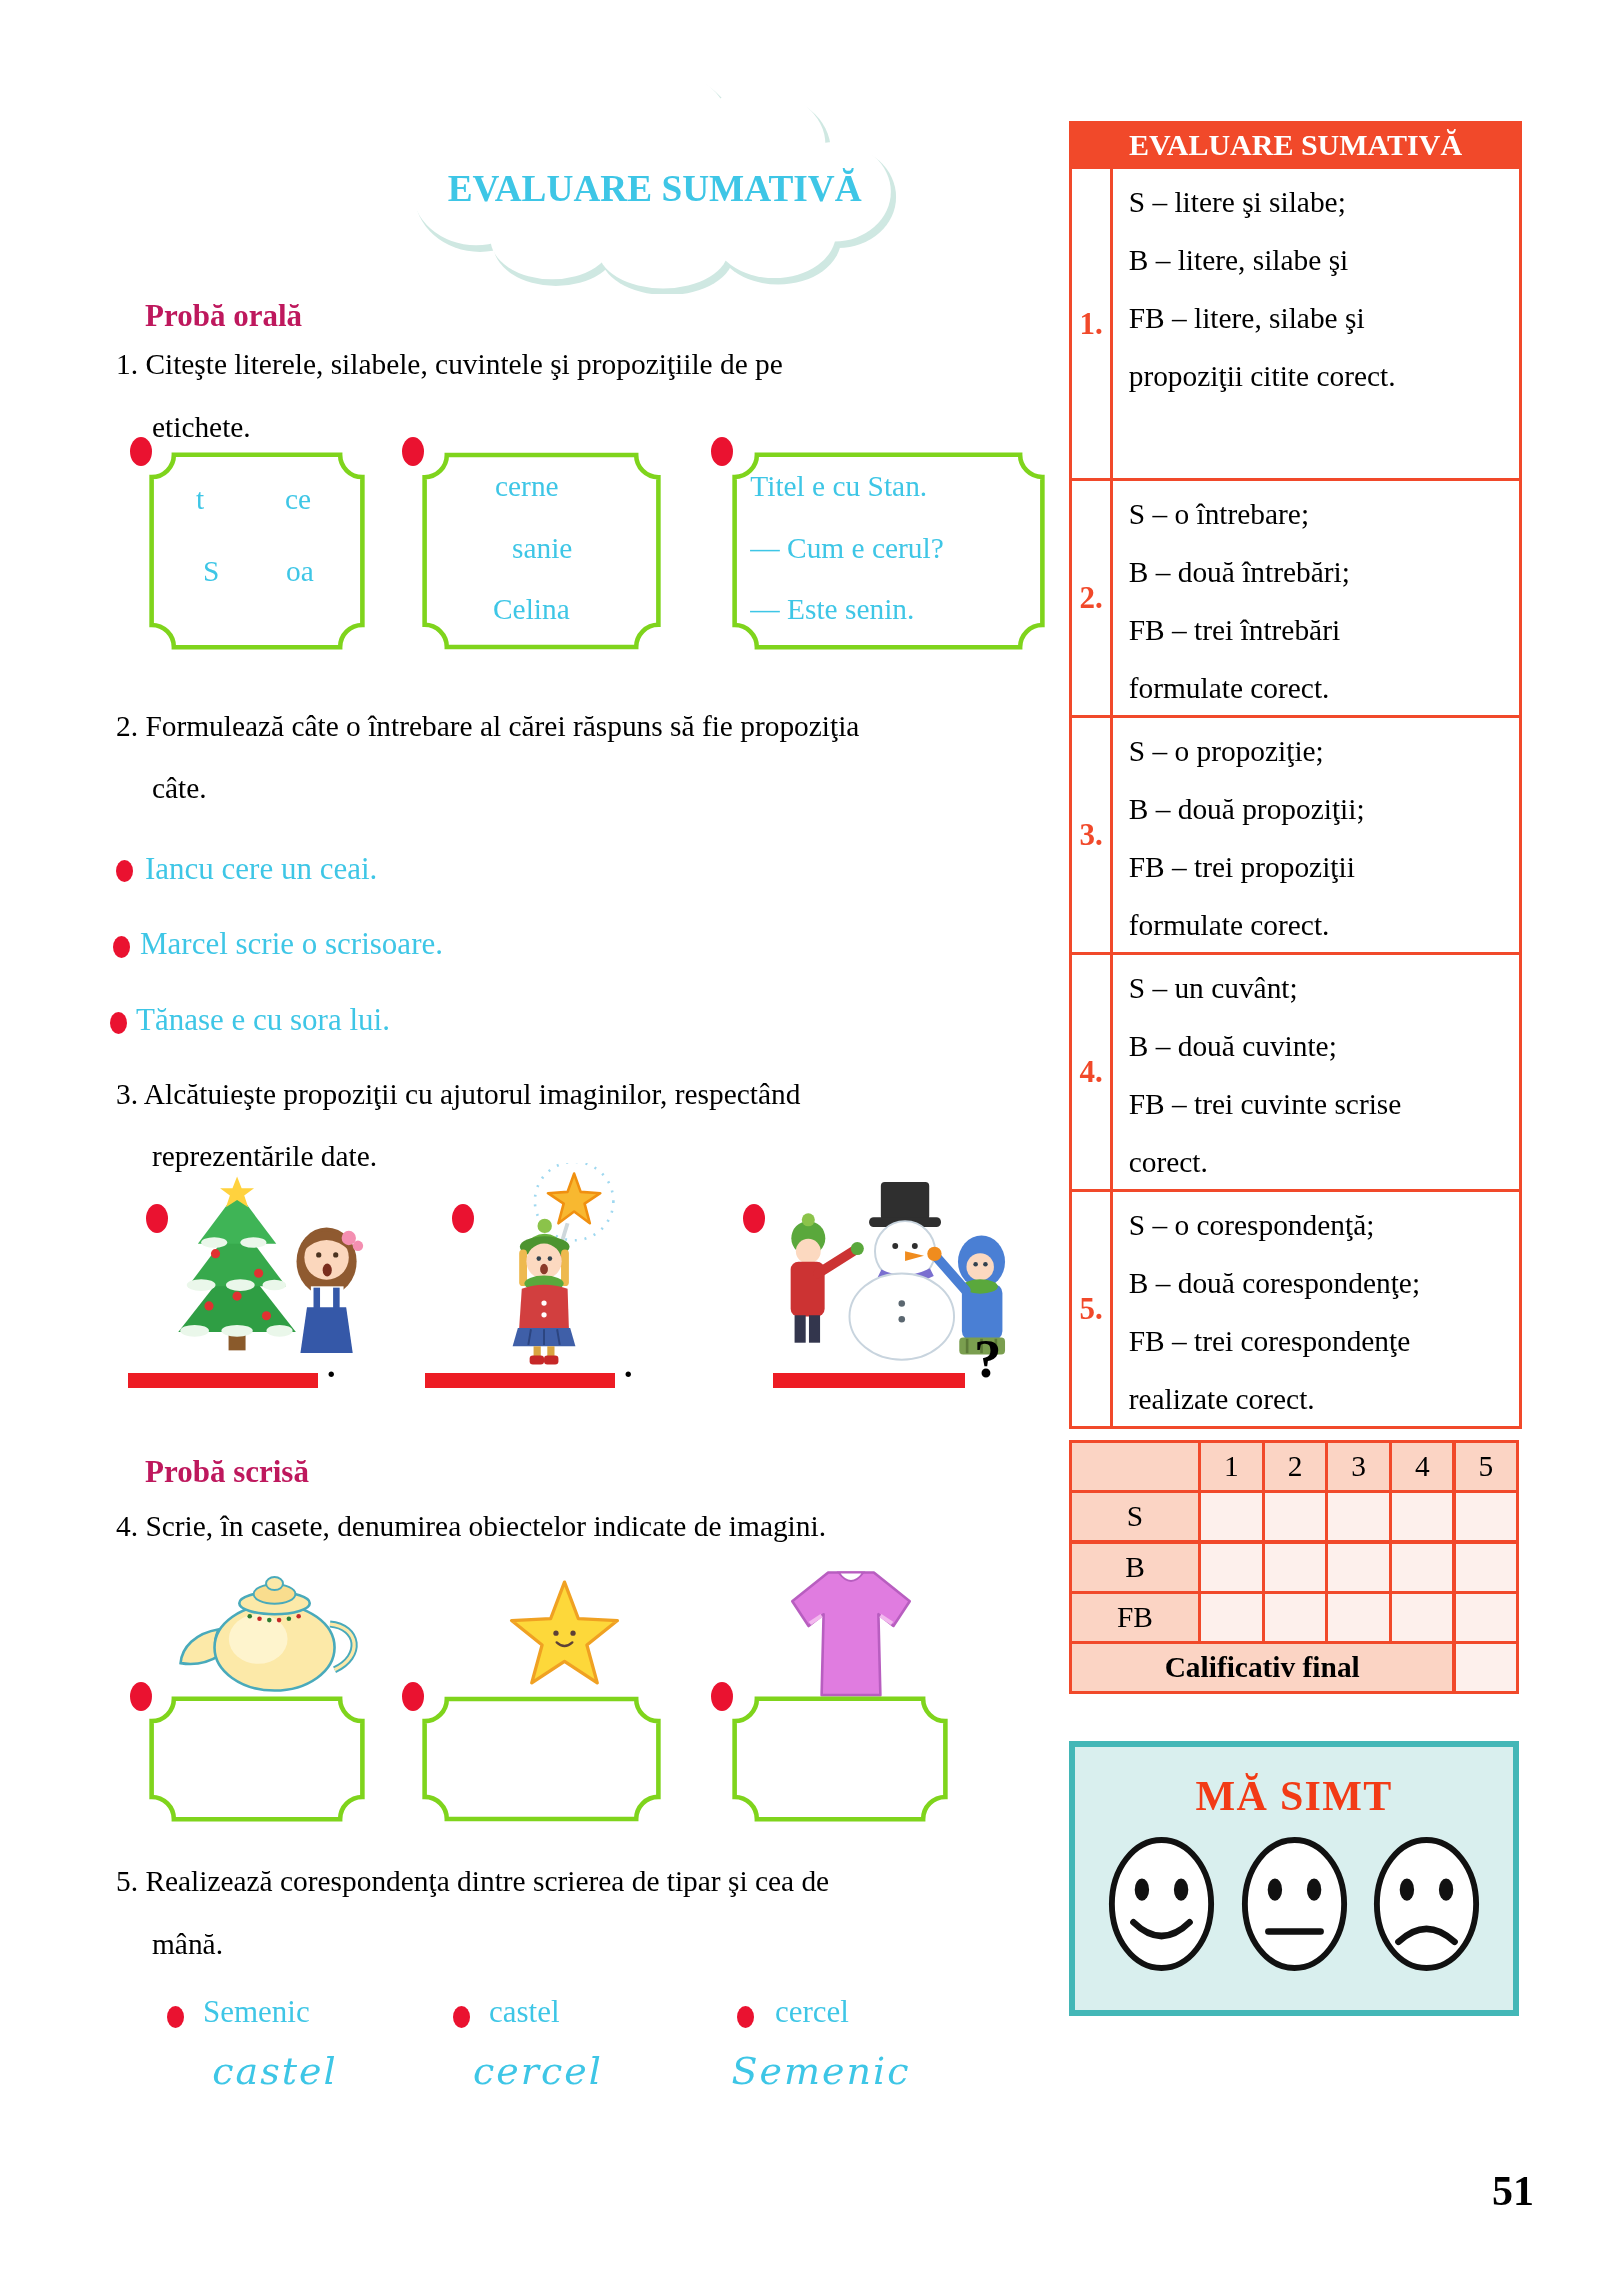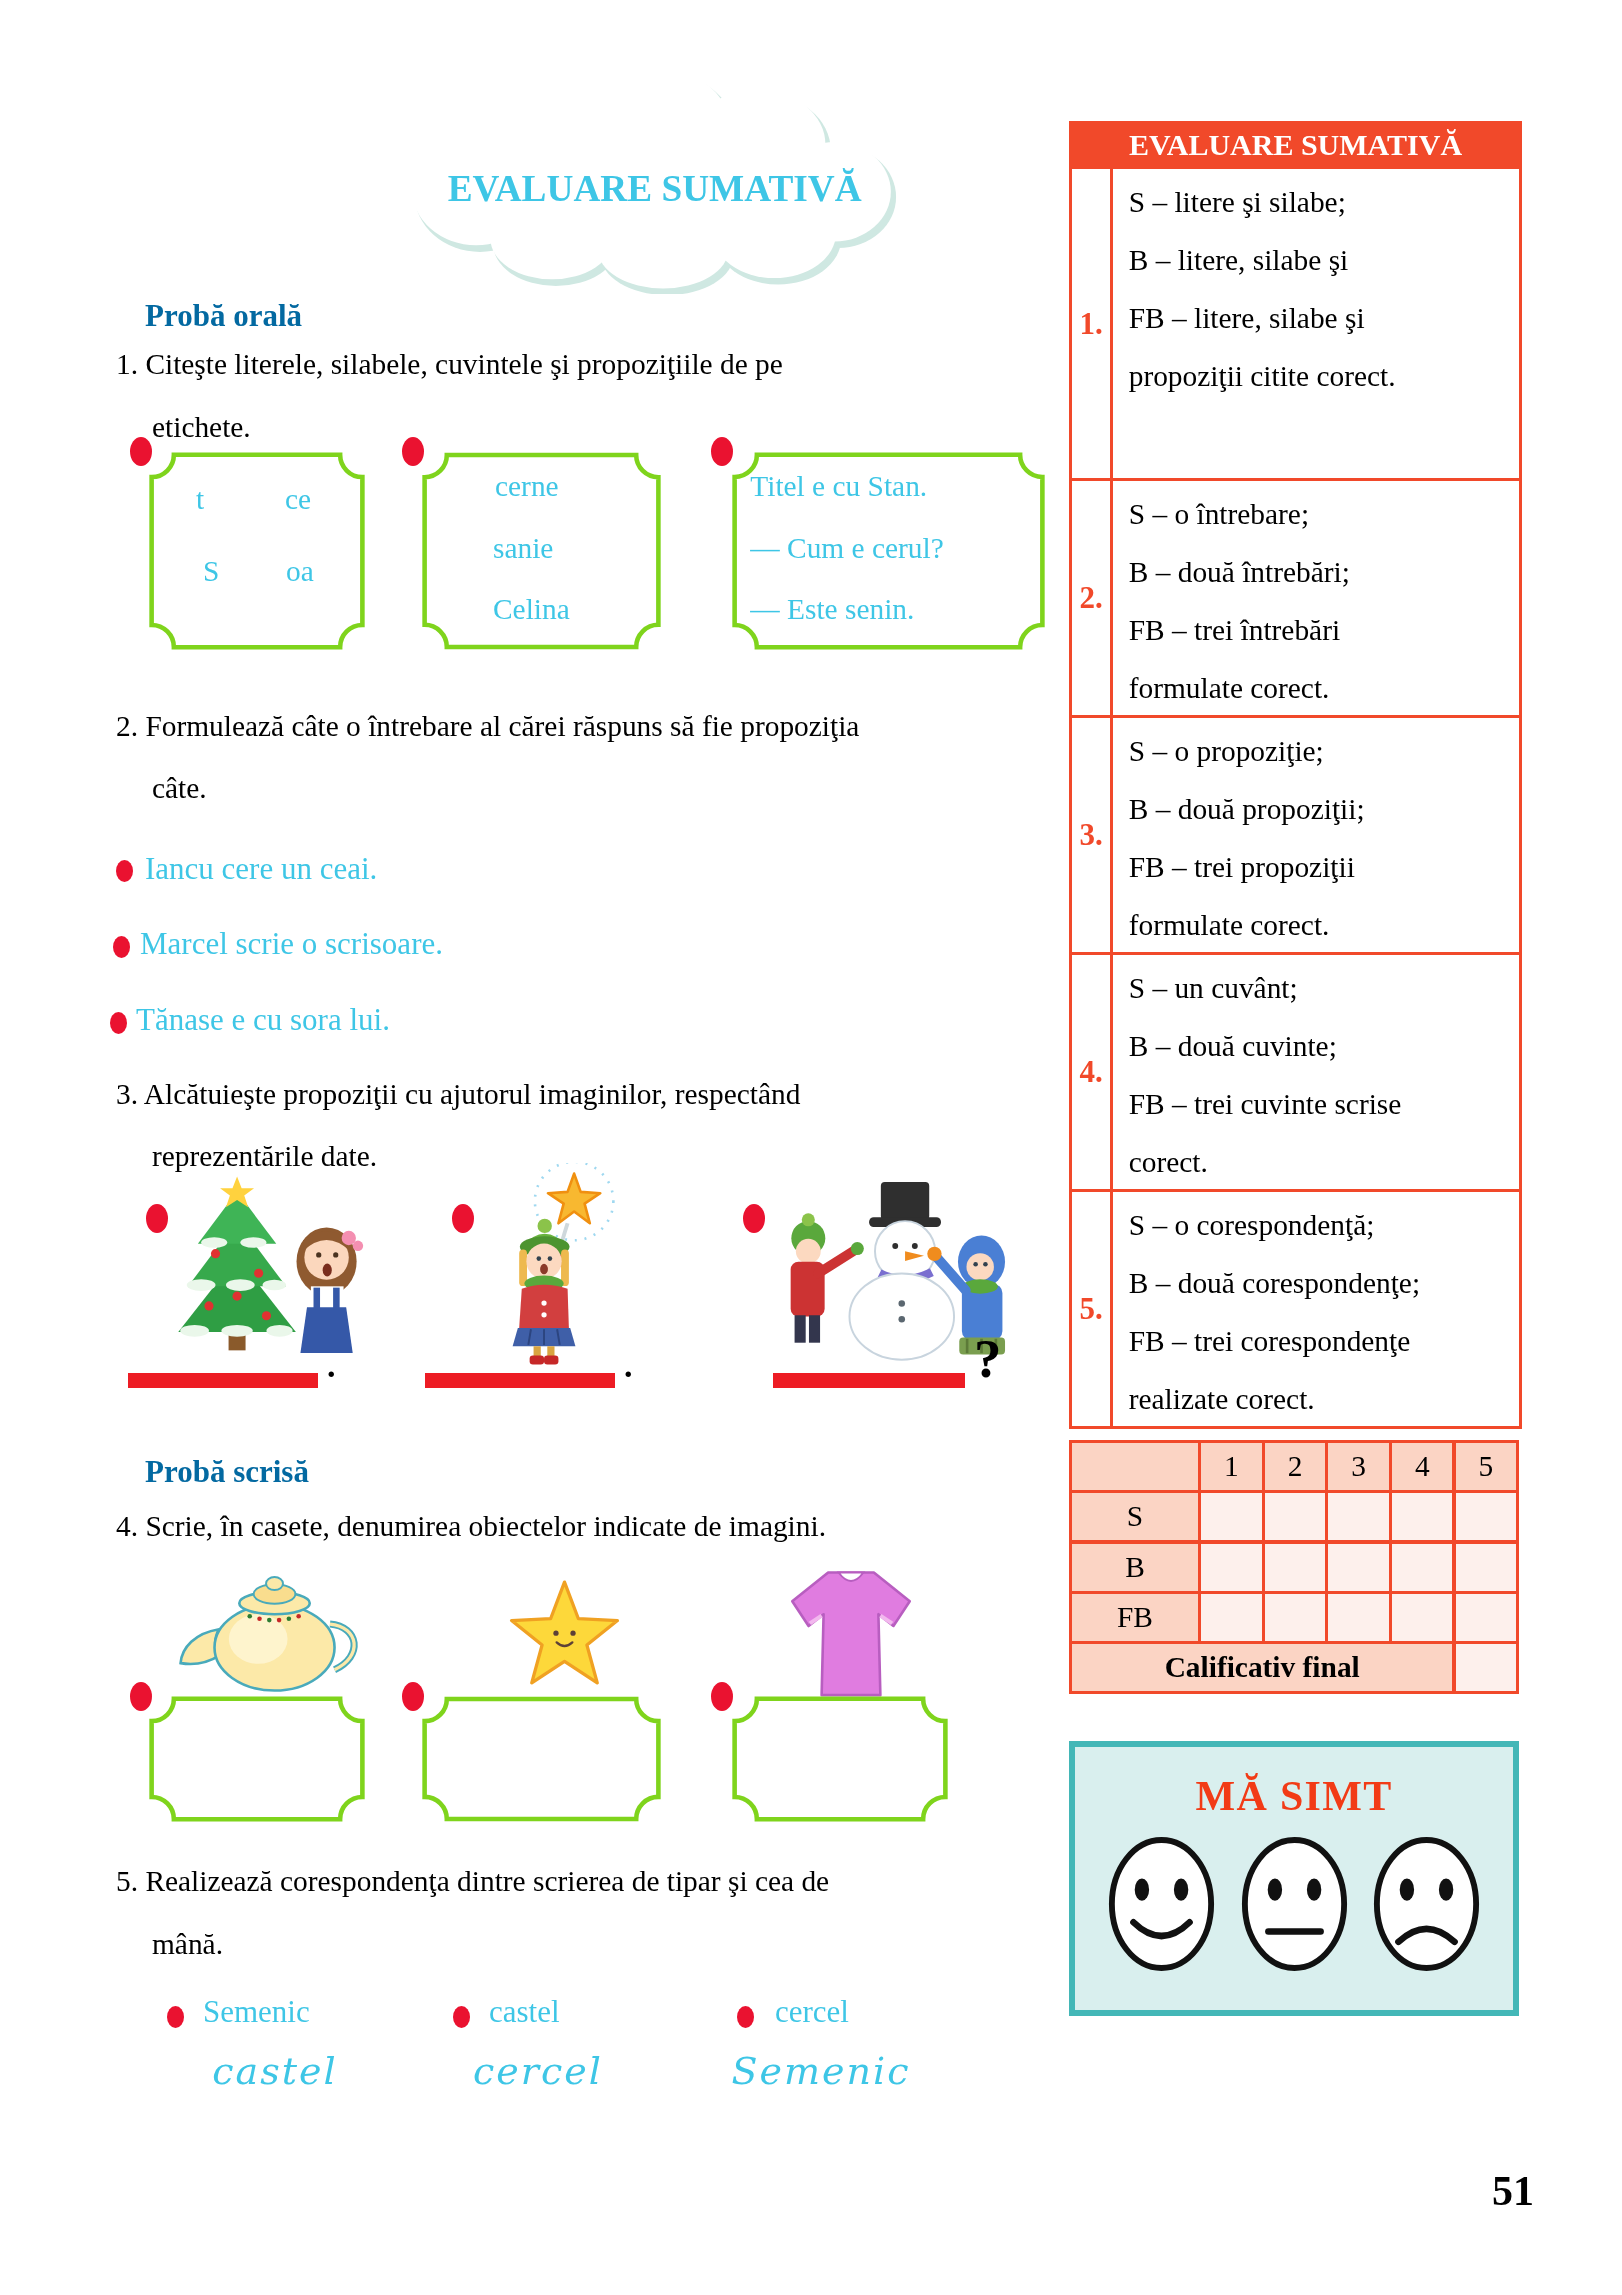--- a/index.html
+++ b/index.html
@@ -1,21 +1,21 @@
 <!DOCTYPE html>
 <html style="font-size:10.5px"><head>
 <meta charset="utf-8">
 <style>
   html,body{margin:0;padding:0;background:#888;}
   #page{position:relative;width:1623px;height:2295px;background:#ffffff;overflow:hidden;
         font-family:"Liberation Serif","DejaVu Serif",serif;color:#000;}
   .abs{position:absolute;}
   .t{font-size:29.4px;white-space:nowrap;}
   .cy{color:#3ec6e6;}
-  .head{font-size:31px;font-weight:bold;color:#0369a1;white-space:nowrap;}
+  .head{font-size:31px;font-weight:bold;color:#be185d;white-space:nowrap;}
   .dot{position:absolute;background:#ea1230;border-radius:50%;}
   .bullet{width:17px;height:22px;}
   .mark{width:22px;height:29px;}
   .bar{position:absolute;height:15px;background:#ed1c24;}
   .boxtxt{position:absolute;color:#3ec6e6;font-size:29.4px;white-space:nowrap;}
   .cursive{position:absolute;color:#3ec6e6;font-size:38px;font-style:italic;
            font-family:"DejaVu Serif",serif;letter-spacing:2px;transform:translateX(-50%);white-space:nowrap;}
   
   .etable{position:absolute;left:1069px;top:121px;width:453px;border:3.9px solid #f1492a;box-sizing:border-box;background:#fff;}
   .ehead{height:42px;background:#f1492a;color:#fff;font-weight:bold;font-size:30px;
@@ -88,21 +88,21 @@
     <span class="boxtxt" style="left:136px;top:31px;">ce</span>
     <span class="boxtxt" style="left:54px;top:103px;">S</span>
     <span class="boxtxt" style="left:137px;top:103px;">oa</span>
   </div>
 
   <div class="abs" style="left:422px;top:452px;width:239px;height:198px;">
     <svg width="239" height="198" viewBox="0 0 366 302" style="position: absolute; left: 0px; top: 0px;">
       <path fill="none" stroke="#7fd41c" stroke-width="7" d="M 38 4 H 328 A 34 34 0 0 0 362 38 V 264 A 34 34 0 0 0 328 298 H 38 A 34 34 0 0 0 4 264 V 38 A 34 34 0 0 0 38 4 Z"></path>
     </svg>
     <span class="boxtxt" style="left:73px;top:18.3px;">cerne</span>
-    <span class="boxtxt" style="left:71px;top:80px;">sanie</span>
+    <span class="boxtxt" style="left:90px;top:80px;">sanie</span>
     <span class="boxtxt" style="left:71px;top:141px;">Celina</span>
   </div>
 
   <div class="abs" style="left:732px;top:452px;width:303px;height:198px;">
     <svg width="313" height="198" viewBox="0 0 478 302" style="position: absolute; left: 0px; top: 0px;">
       <path fill="none" stroke="#7fd41c" stroke-width="7" d="M 38 4 H 440 A 34 34 0 0 0 474 38 V 264 A 34 34 0 0 0 440 298 H 38 A 34 34 0 0 0 4 264 V 38 A 34 34 0 0 0 38 4 Z"></path>
     </svg>
     <span class="boxtxt" style="left:18.3px;top:18.3px;">Titel e cu Stan.</span>
     <span class="boxtxt" style="left:18.3px;top:80px;">— Cum e cerul?</span>
     <span class="boxtxt" style="left:18.3px;top:141px;">— Este senin.</span>

